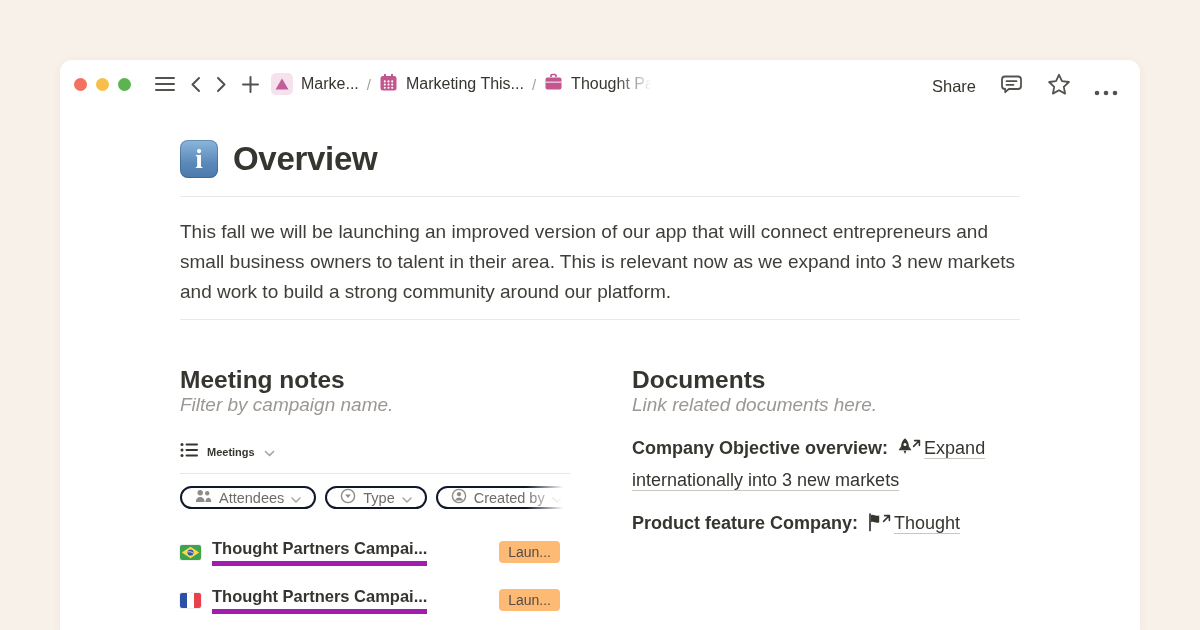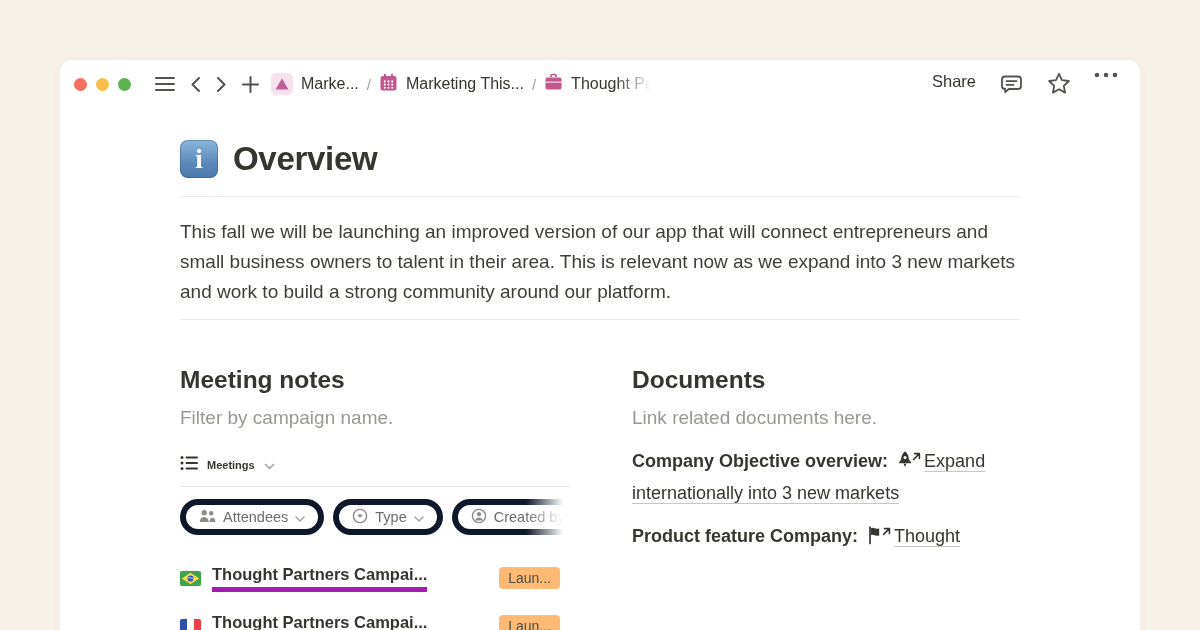--- a/index.html
+++ b/index.html
@@ -41,21 +41,21 @@
   .page-icon-box {
     width:22px; height:22px; border-radius:5px;
     background:#F5E2EE;
     display:flex; align-items:center; justify-content:center;
   }
   .fade-label {
     display:inline-block; max-width:82px; overflow:hidden; white-space:nowrap;
     -webkit-mask-image:linear-gradient(90deg,#000 55%,transparent 98%);
     mask-image:linear-gradient(90deg,#000 55%,transparent 98%);
   }
-  .topbar-right { margin-left:auto; display:flex; align-items:flex-start; gap:23px; }
+  .topbar-right { margin-left:auto; display:flex; align-items:flex-end; gap:23px; }
   .share-btn { font-size:16.5px; color:#37352F; cursor:pointer; }
   
   .content { width:840px; margin:0 auto; padding-top:32px; }
   .title-row { display:flex; align-items:center; gap:15px; }
   .emoji-info {
     width:38px; height:38px; border-radius:8px;
     background:linear-gradient(180deg,#8CB6DC 0%,#5B89B9 60%,#4A79AC 100%);
     box-shadow:inset 0 0 0 1px rgba(40,70,110,0.35);
     color:#FFFFFF; display:flex; align-items:center; justify-content:center;
     font-family:"Liberation Serif", serif; font-weight:700; font-size:27px;
@@ -63,39 +63,39 @@
   }
   h1.page-title { font-size:33px; font-weight:700; letter-spacing:-0.3px; color:#37352F; }
   .divider { border:0; border-top:1px solid #EBE9E6; margin-top:18px; }
   .divider.d2 { margin-top:12px; }
   p.intro { margin-top:20px; font-size:19px; line-height:30px; color:#403E39; }
   
   .columns { display:flex; margin-top:46px; }
   .col-left { width:390px; margin-right:62px; flex:0 0 auto; }
   .col-right { flex:1; min-width:0; }
   h2.sec-h { font-size:24.5px; font-weight:700; color:#37352F; }
-  p.sec-sub { margin-top:13px; font-size:19px; color:#9B9893; }
+  p.sec-sub { font-size:19px; color:#9B9893;font-style:italic; }
   
   .view-tab { margin-top:26px; display:flex; align-items:center; gap:9px; cursor:pointer; }
   .view-tab-label { font-size:11px; font-weight:700; color:#37352F; }
   .view-divider { border:0; border-top:1px solid #E9E7E4; margin-top:11px; }
   .chips {
     margin-top:12px; display:flex; gap:9px;
     position:relative; overflow:hidden; white-space:nowrap;
   }
   .chips::after {
     content:""; position:absolute; right:0; top:0; width:44px; height:100%;
     background:linear-gradient(90deg, rgba(255,255,255,0), #FFFFFF 85%);
     pointer-events:none;
   }
   .chip {
     flex:0 0 auto;
     display:inline-flex; align-items:center; gap:7px;
-    height:36px; padding:0 13px;
-    border:6px solid #0f172a; border-radius:18px;
+    height:23px; padding:0 13px;
+    border:2px solid #0f172a; border-radius:18px;
     font-size:14.5px; color:#6F6C67; cursor:pointer; background:#fff;
   }
   .rows { margin-top:22px; }
   .row { display:flex; align-items:center; height:42px; margin-bottom:6px; cursor:pointer; }
   .flag { border-radius:2px; overflow:hidden; display:inline-flex; margin-right:11px; box-shadow:0 0 0 1px rgba(0,0,0,0.06); }
   .row-title {
     font-size:16.5px; font-weight:600; color:#37352F;
     border-bottom:5px solid #a21caf; padding-bottom:3px;
     white-space:nowrap; overflow:hidden; max-width:262px;
   }

